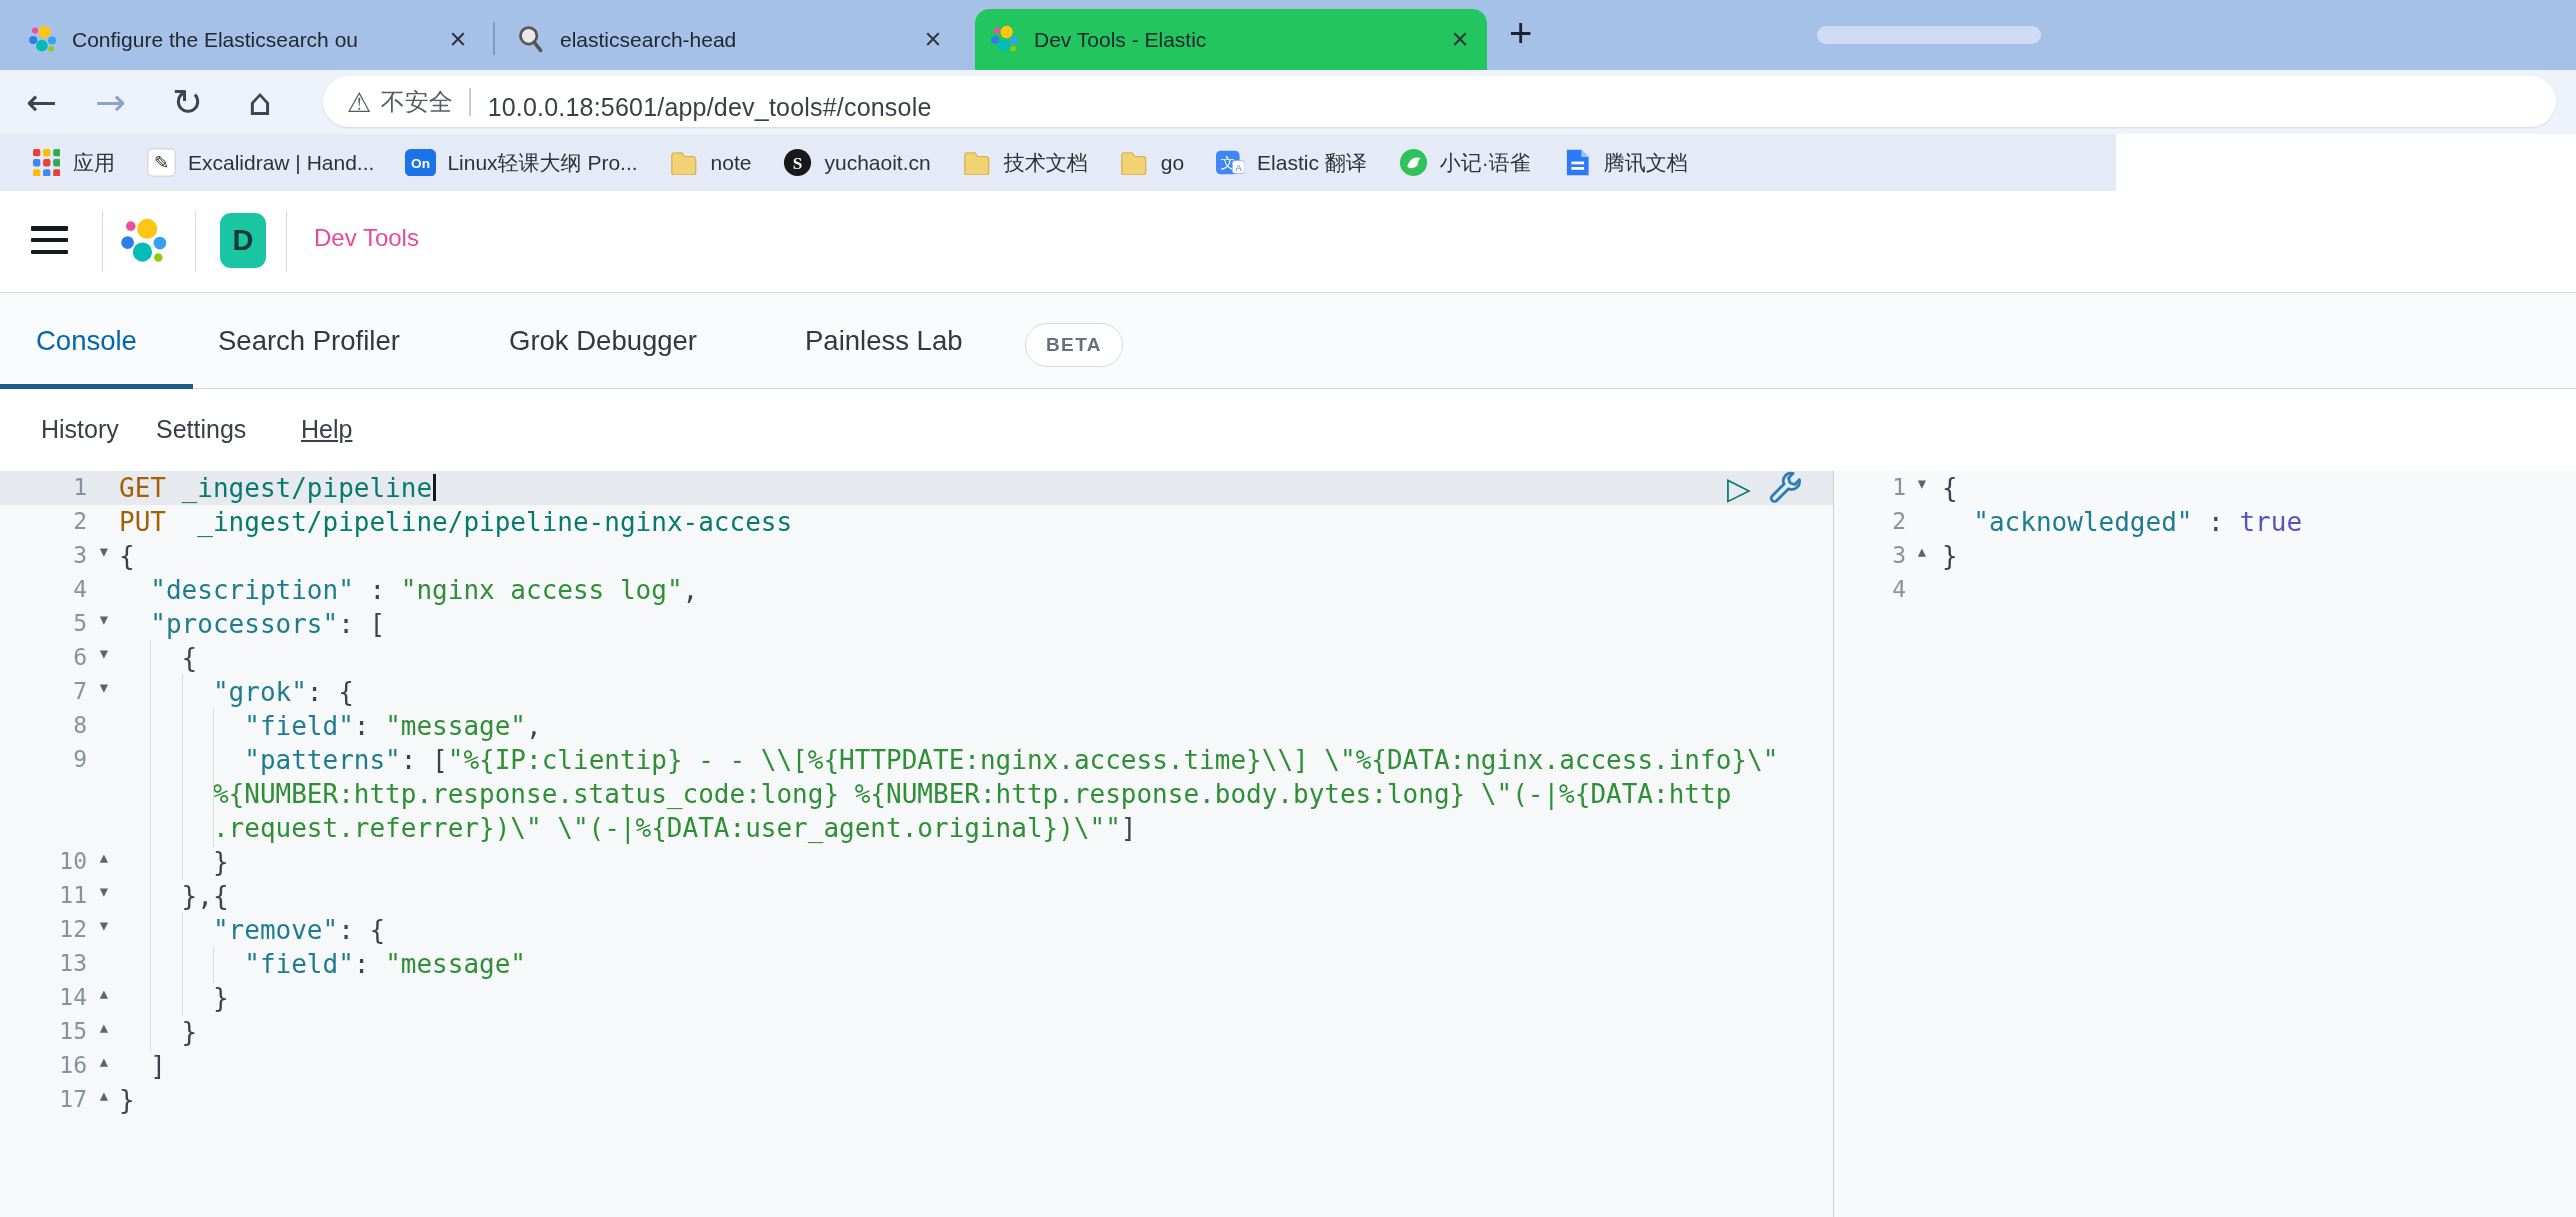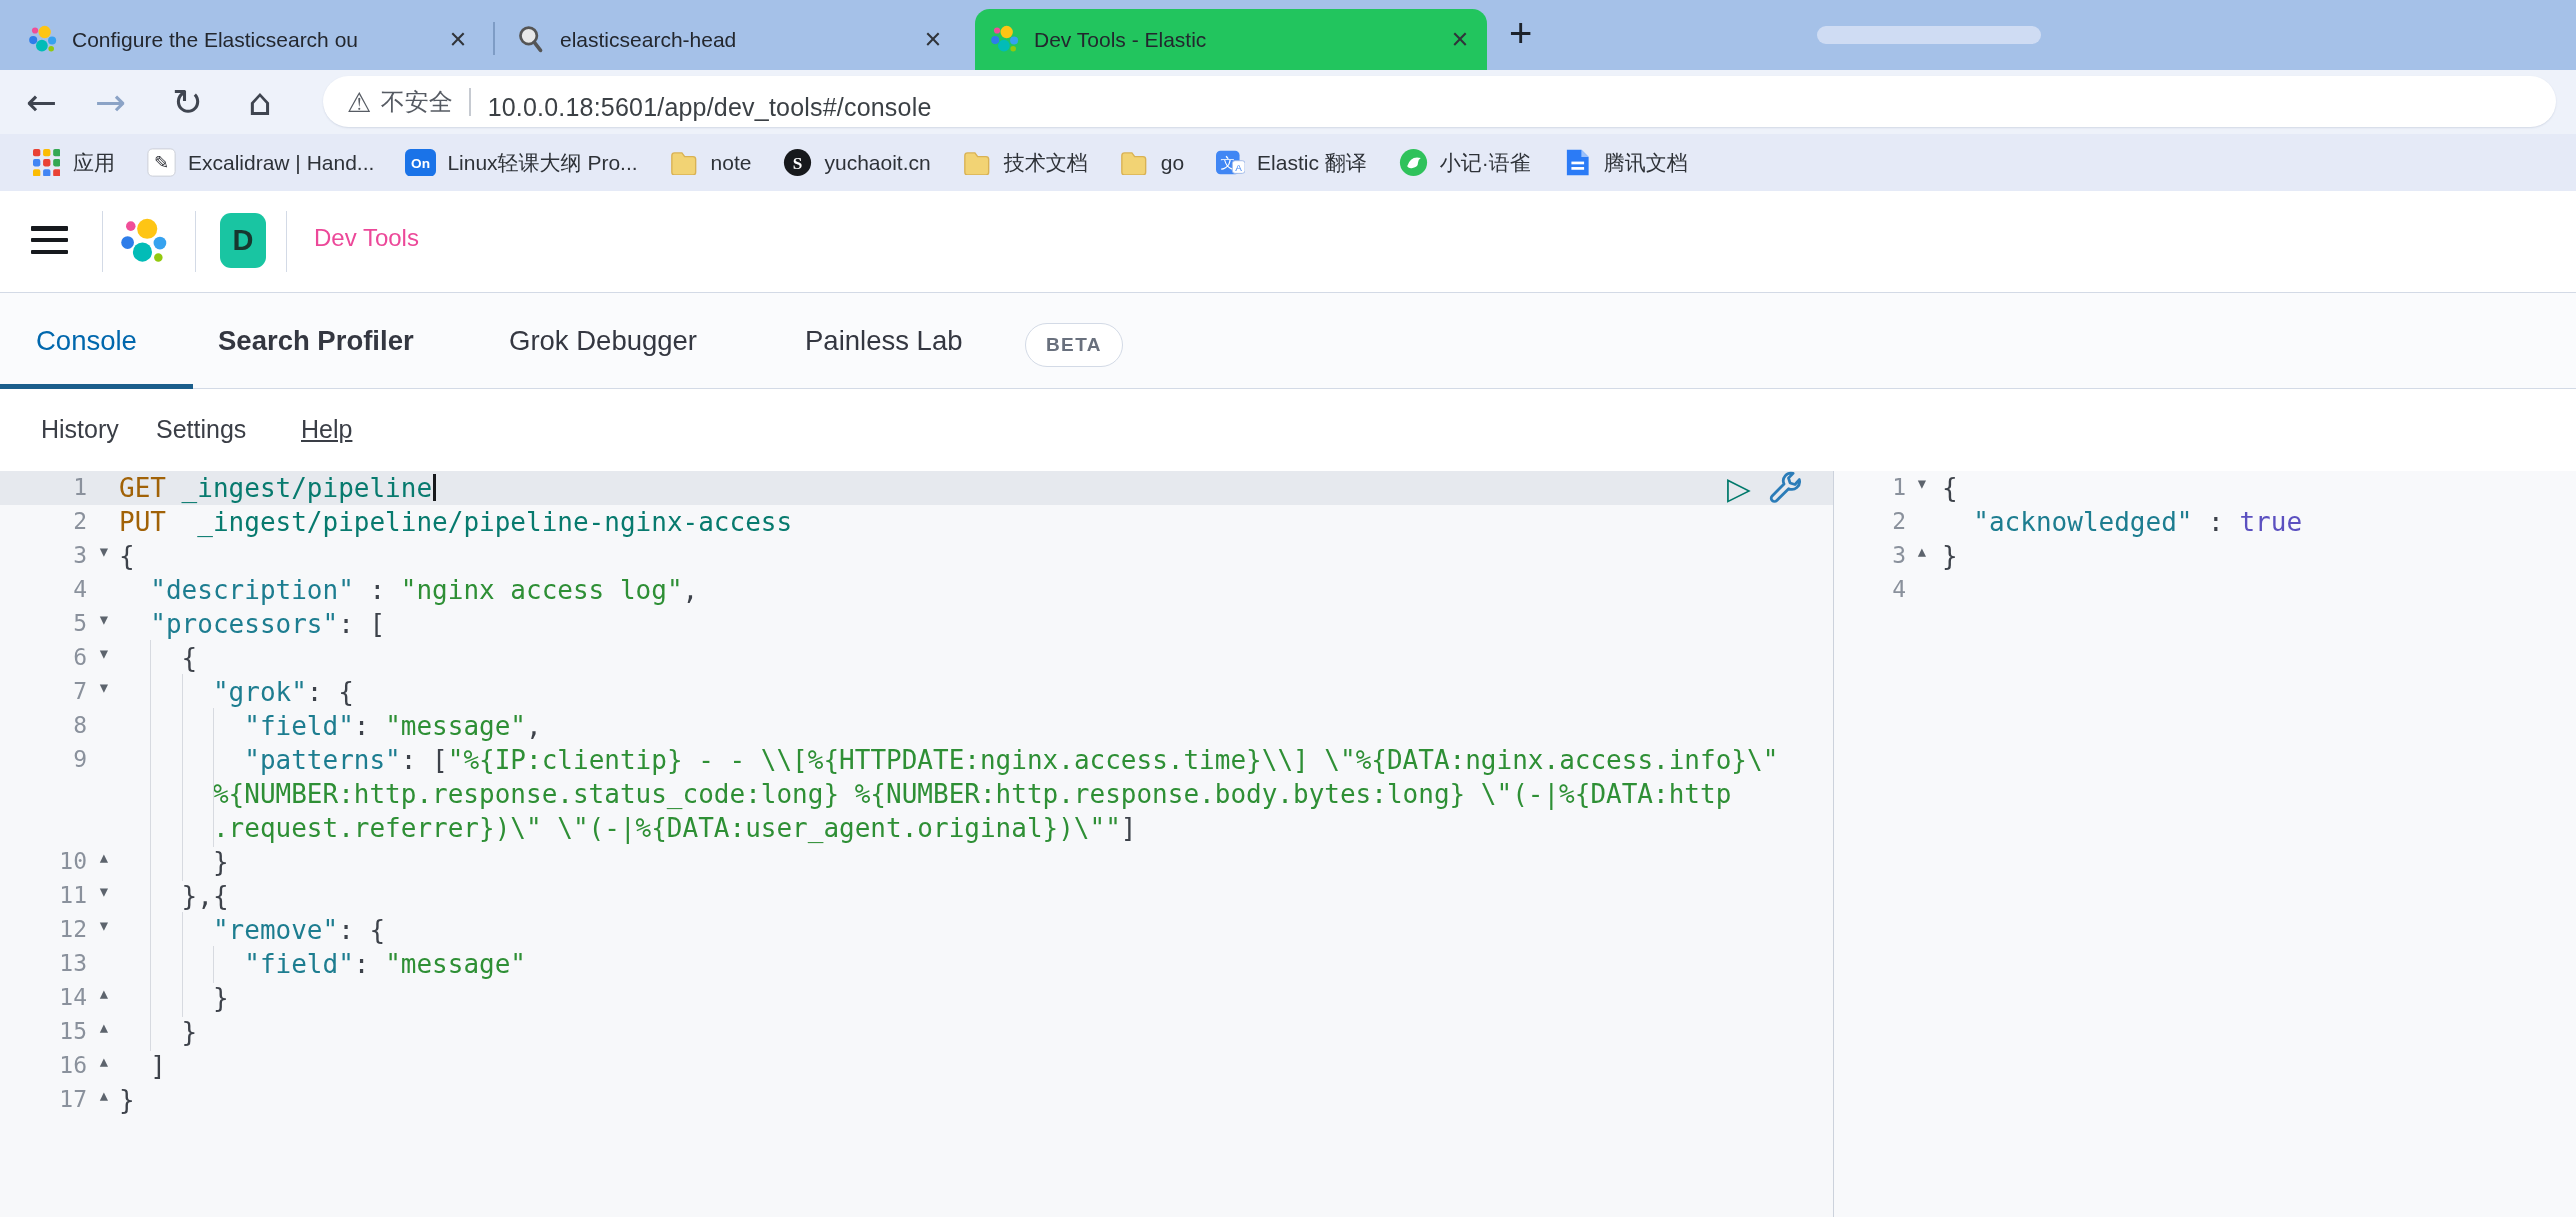--- a/index.html
+++ b/index.html
@@ -27,21 +27,21 @@
           font-size:37px;color:#3f4550;line-height:57px;}
   .navico.dim{color:#8ba3c6;}
   .addr{position:absolute;left:323px;top:6.4px;width:2233px;height:51px;background:#ffffff;
         border-radius:26px;display:flex;align-items:center;box-shadow:0 0.9px 1.8px rgba(60,80,120,.15);}
   .addr .warn{font-family:"DejaVu Sans",sans-serif;font-size:27.5px;color:#565b63;margin:0 9.2px 0 24px;}
   .addr .sec{font-size:24px;color:#565b63;}
   .addr .asep{width:1.8px;height:27.5px;background:#c6cad1;margin:0 16.5px;}
   .addr .url{font-size:25px;color:#3b4045;letter-spacing:0.2px;margin-top:12px;}
 
   
-  .bookmarks{position:absolute;left:0;top:134px;width:2576px;height:57px;background:#e5eaf7;
+  .bookmarks{position:absolute;left:0;top:134px;width:2116px;height:57px;background:#e5eaf7;
              display:flex;align-items:center;}
   .bm{display:flex;align-items:center;margin-left:31px;}
   .bm .bmlabel{font-size:21px;color:#2e3238;margin-left:11px;white-space:nowrap;}
   .bmico{width:31px;height:31px;display:flex;align-items:center;justify-content:center;}
 
   
   .kheader{position:absolute;left:0;top:191px;width:2576px;height:101px;background:#ffffff;
            border-bottom:1.8px solid #d3dae6;}
   .burger{position:absolute;left:31px;top:35px;width:37px;height:31px;}
   .burger span{display:block;height:4.6px;background:#16191d;margin-bottom:7.3px;border-radius:0.9px;}
@@ -278,21 +278,21 @@
     </svg>
     <div class="hsep" style="left:195px"></div>
     <div class="space-avatar">D</div>
     <div class="hsep" style="left:286px"></div>
     <div class="ktitle">Dev Tools</div>
   </div>
 
   <div class="ktabs">
     <div id="ktabs-mount">
         <div class="ktab selected" style="left: 36px;">Console</div>
-        <div class="ktab" style="left: 218px; font-weight: bold;">Search Profiler</div>
+        <div class="ktab" style="left: 218px;">Search Profiler</div>
         <div class="ktab" style="left: 509px;">Grok Debugger</div>
         <div class="ktab" style="left: 805px;">Painless Lab</div>
       </div>
     <div class="beta">BETA</div>
     <div class="ktab-underline"></div>
   </div>
 
   <div class="ktoolbar" id="klinks-mount">
       <div class="klink" style="left: 41px;">History</div>
       <div class="klink" style="left: 156px;">Settings</div>

